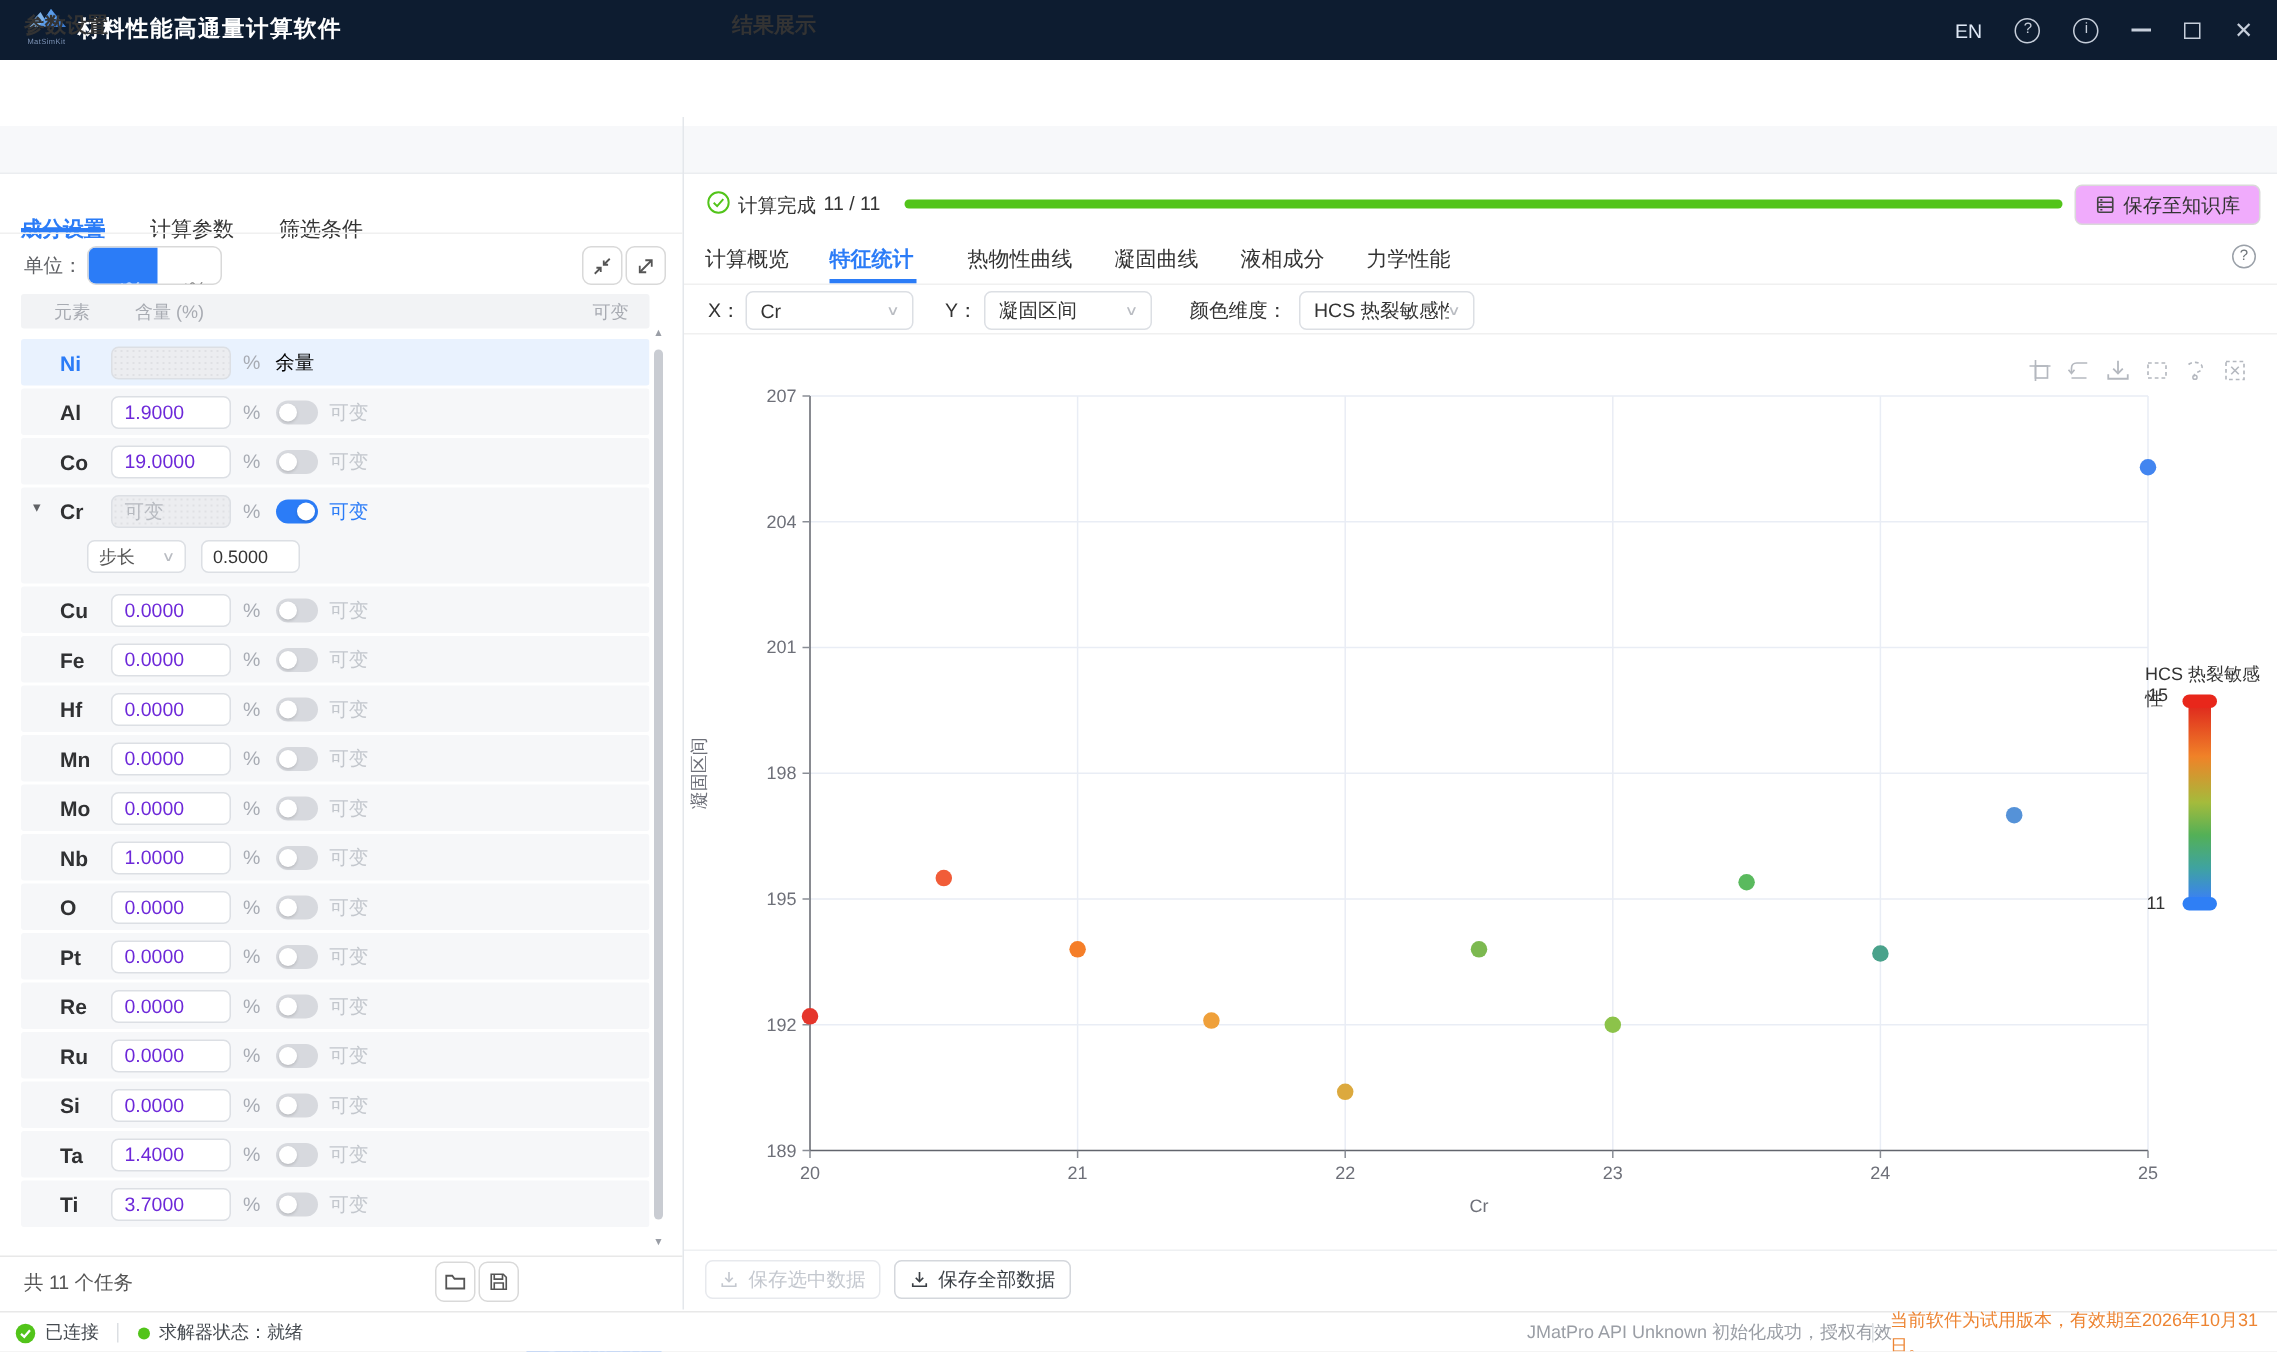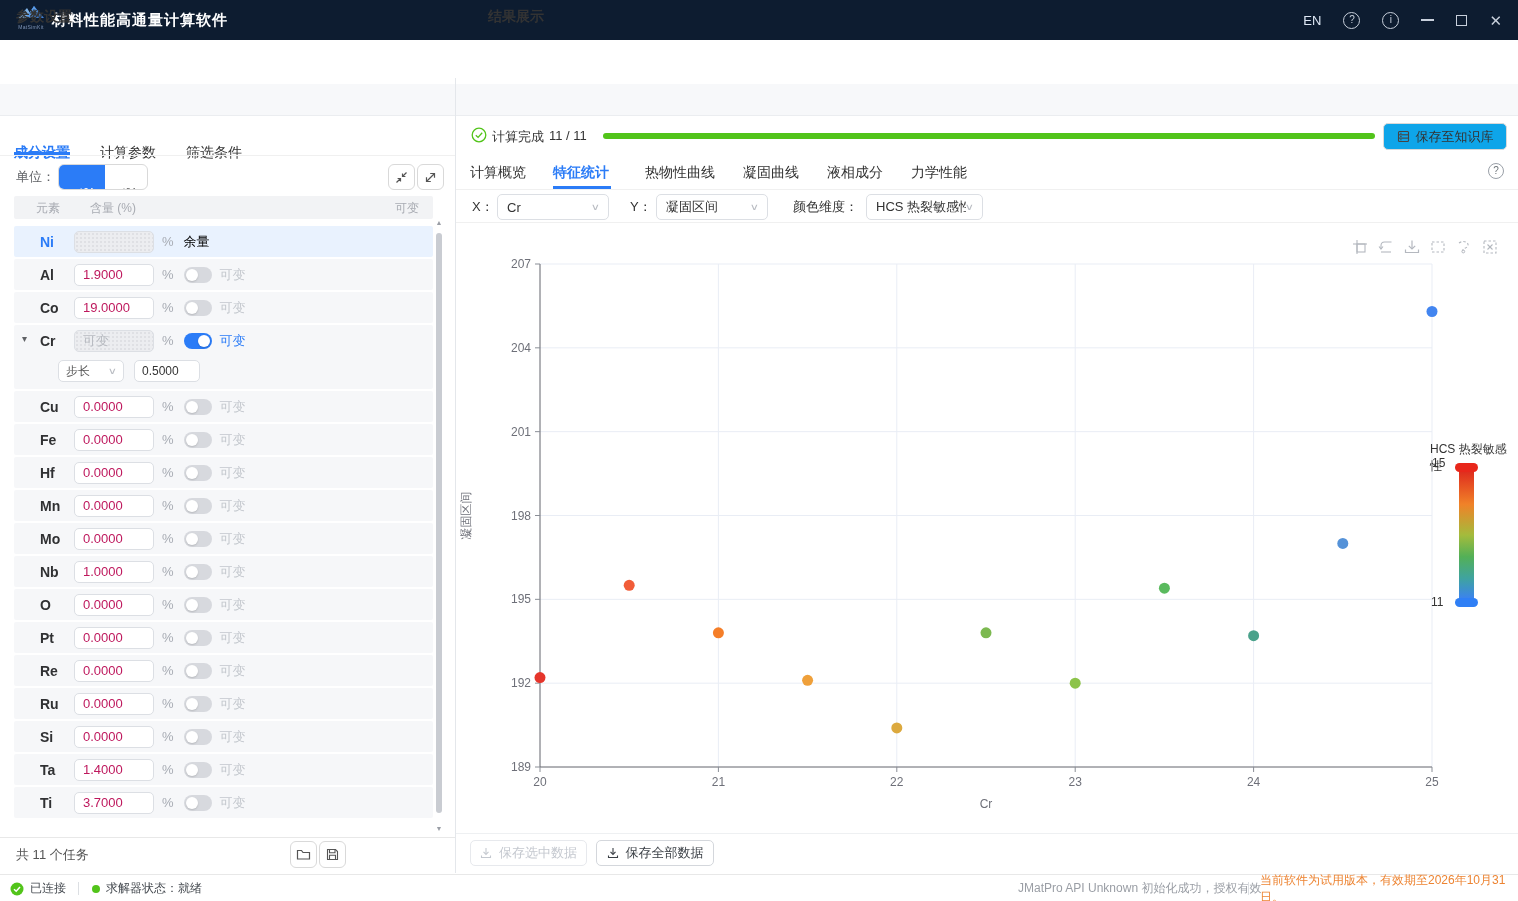--- a/index.html
+++ b/index.html
@@ -48,21 +48,21 @@
   #eltable-head .h-ct { position:absolute; left:76px; top:4px; }
   #eltable-head .h-vr { position:absolute; right:14px; top:4px; }
 
   #element-list { position:absolute; left:14px; top:226px; width:419px; height:606px; overflow:hidden; }
   .el-row { background:#f6f7f9; border-radius:2px; margin-bottom:2px; position:relative; }
   .el-row.balance { background:#e9f2fe; }
   .el-main { display:flex; align-items:center; height:31px; }
   .caret { position:absolute; left:8px; top:8px; font-size:10px; color:#606266; }
   .el-sym { margin-left:26px; width:34px; font-size:14px; font-weight:bold; color:#303133; }
   .el-sym.blue { color:#2b7cf7; }
-  .el-input { width:80px; height:22px; border:1px solid #dcdfe4; border-radius:5px; padding:0 8px; font-size:13px; color:#be185d; background:#fff; font-family:inherit; }
+  .el-input { width:80px; height:22px; border:1px solid #dcdfe4; border-radius:5px; padding:0 8px; font-size:13px; color:#6d28d9; background:#fff; font-family:inherit; }
   .el-input.dis { background-color:#ecedf0; background-image:radial-gradient(#dfe0e4 1px, transparent 1px); background-size:4px 4px; color:#b7bac0; }
   .el-input.dis::placeholder { color:#b7bac0; }
   .pct { margin-left:8px; color:#a7abb3; font-size:13px; }
   .balance-lab { margin-left:10px; color:#000000; font-size:13px; }
   .toggle { margin-left:10px; width:28px; height:16px; border-radius:8px; background:#d7d9de; position:relative; display:inline-block; }
   .toggle .knob { position:absolute; top:2px; left:2px; width:12px; height:12px; border-radius:50%; background:#fff; box-shadow:0 1px 2px rgba(0,0,0,.15); }
   .toggle.on { background:#2b7cf7; }
   .toggle.on .knob { left:auto; right:2px; }
   .var-lab { margin-left:8px; font-size:13px; color:#c3c7cd; }
   .var-lab.blue { color:#2b7cf7; }
@@ -82,21 +82,21 @@
   #lfoot-border { position:absolute; left:0; top:837px; width:455px; height:1px; background:#e8e8e8; }
   #task-count { position:absolute; left:16px; top:846px; font-size:13px; color:#555; }
   .foot-icon-btn { position:absolute; top:841px; width:27px; height:27px; border:1px solid #d9d9d9; border-radius:6px; background:#fff; display:flex; align-items:center; justify-content:center; }
   #start-btn { position:absolute; left:351px; top:841px; width:90px; height:27px; background:#2878f7; border-radius:6px; color:#fff; font-size:13px; font-weight:bold; display:flex; align-items:center; justify-content:center; gap:5px;margin-top:40px; }
 
   
   #prog-check { position:absolute; left:471px; top:127px; }
   #prog-label { position:absolute; left:492px; top:128px; font-size:13px; color:#333; }
   #prog-count { position:absolute; left:549px; top:128px; font-size:13px; color:#333; }
   #prog-bar { position:absolute; left:603px; top:133px; width:772px; height:6px; border-radius:3px; background:#52c41a; }
-  #save-kb-btn { position:absolute; left:1383px; top:123px; width:124px; height:27px; border:1px solid #d9d9d9; border-radius:5px; background:#0ea5e9; display:flex; align-items:center; justify-content:center; gap:6px; font-size:13px; color:#333; }
+  #save-kb-btn { position:absolute; left:1383px; top:123px; width:124px; height:27px; border:1px solid #d9d9d9; border-radius:5px; background:#f0abfc; display:flex; align-items:center; justify-content:center; gap:6px; font-size:13px; color:#333; }
 
   .rtab { position:absolute; top:155px; height:34px; line-height:34px; font-size:14px; color:#333; }
   .rtab.active { color:#2b7cf7; font-weight:bold; }
   #rtab-underline { position:absolute; left:553px; top:186px; width:58px; height:3px; background:#2b7cf7; }
   #rtab-border { position:absolute; left:456px; top:189px; width:1062px; height:1px; background:#f0f0f0; }
   #rhelp { position:absolute; left:1488px; top:163px; width:16px; height:16px; border:1.4px solid #9aa0a8; border-radius:50%; color:#6e7479; font-size:10px; line-height:13px; text-align:center; }
 
   .ctl-lab { position:absolute; top:198px; font-size:13px; color:#333; }
   .ctl-select { position:absolute; top:194px; height:26px; border:1px solid #dcdfe4; border-radius:5px; background:#fff; display:flex; align-items:center; justify-content:space-between; padding:0 9px; font-size:13px; color:#333; }
   #ctl-border { position:absolute; left:456px; top:222px; width:1062px; height:1px; background:#f0f0f0; }

